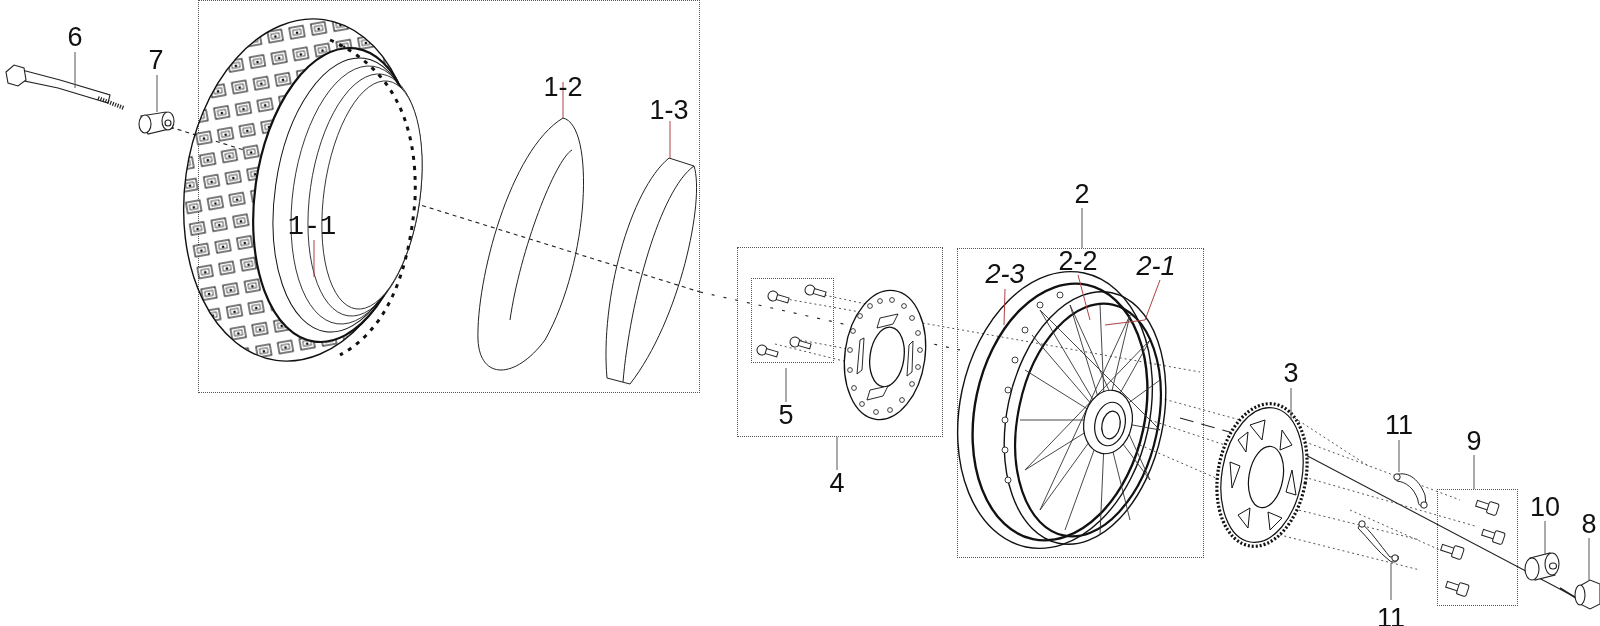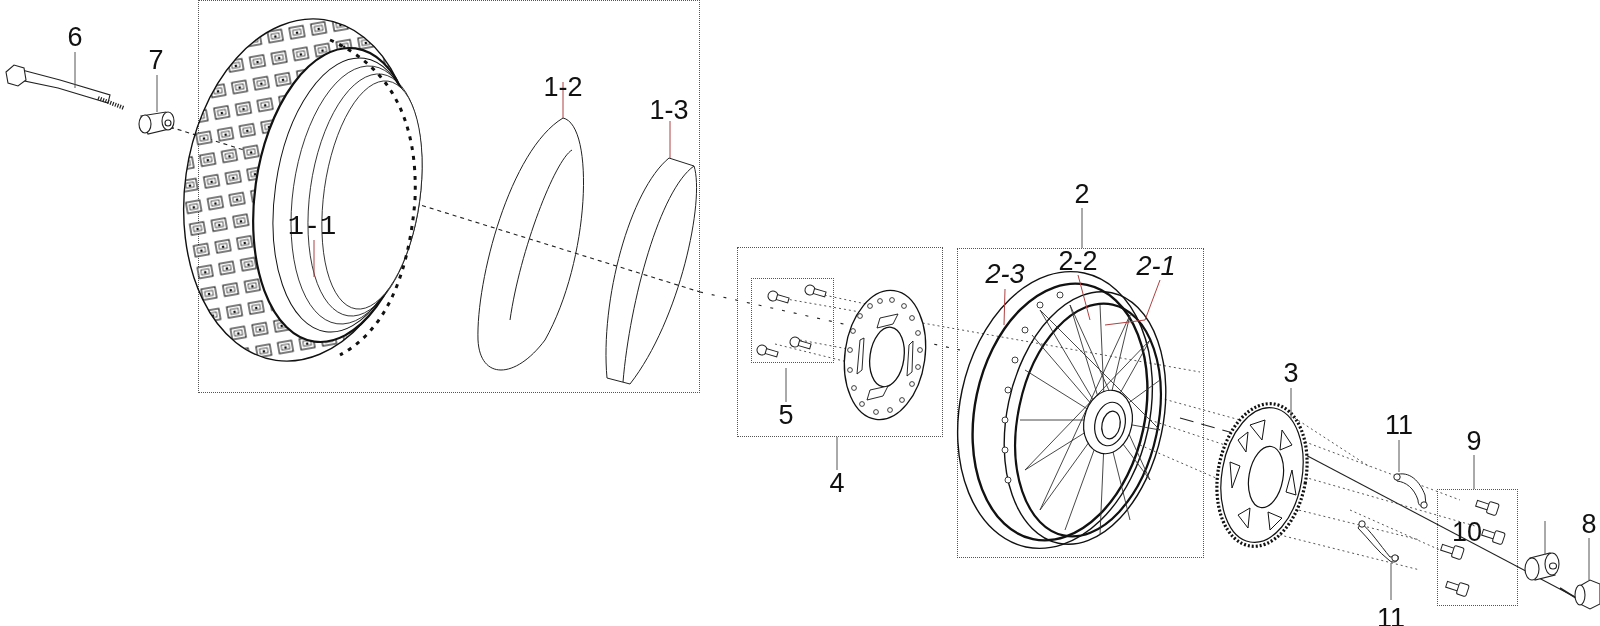--- a/index.html
+++ b/index.html
@@ -266,15 +266,15 @@
 <div class="callout" style="left:669px;top:97px;">1-3</div>
 <div class="callout" style="left:1082px;top:181px;">2</div>
 <div class="callout" style="left:1078px;top:248px;">2-2</div>
 <div class="callout" style="left:1005px;top:261px;font-style:italic;">2-3</div>
 <div class="callout" style="left:1156px;top:253px;font-style:italic;">2-1</div>
 <div class="callout" style="left:786px;top:402px;">5</div>
 <div class="callout" style="left:837px;top:470px;">4</div>
 <div class="callout" style="left:1291px;top:360px;">3</div>
 <div class="callout" style="left:1399px;top:412px;">11</div>
 <div class="callout" style="left:1474px;top:428px;">9</div>
-<div class="callout" style="left:1467px;top:494px;margin-top:25px;">10</div>
+<div class="callout" style="left:1545px;top:494px;">10</div>
 <div class="callout" style="left:1589px;top:511px;">8</div>
 <div class="callout" style="left:1391px;top:605px;">11</div>
 
 </body></html>

